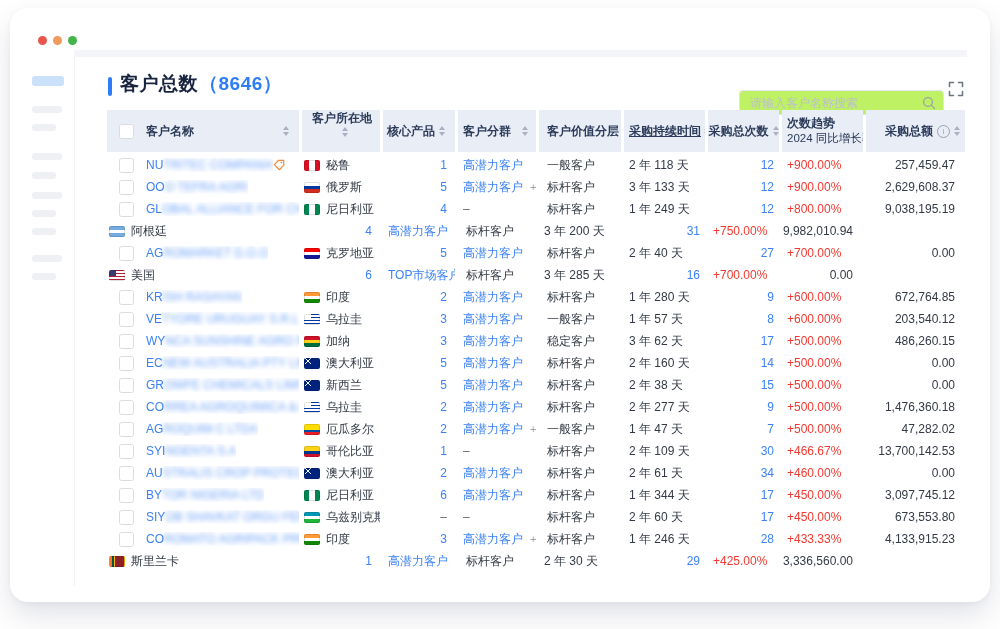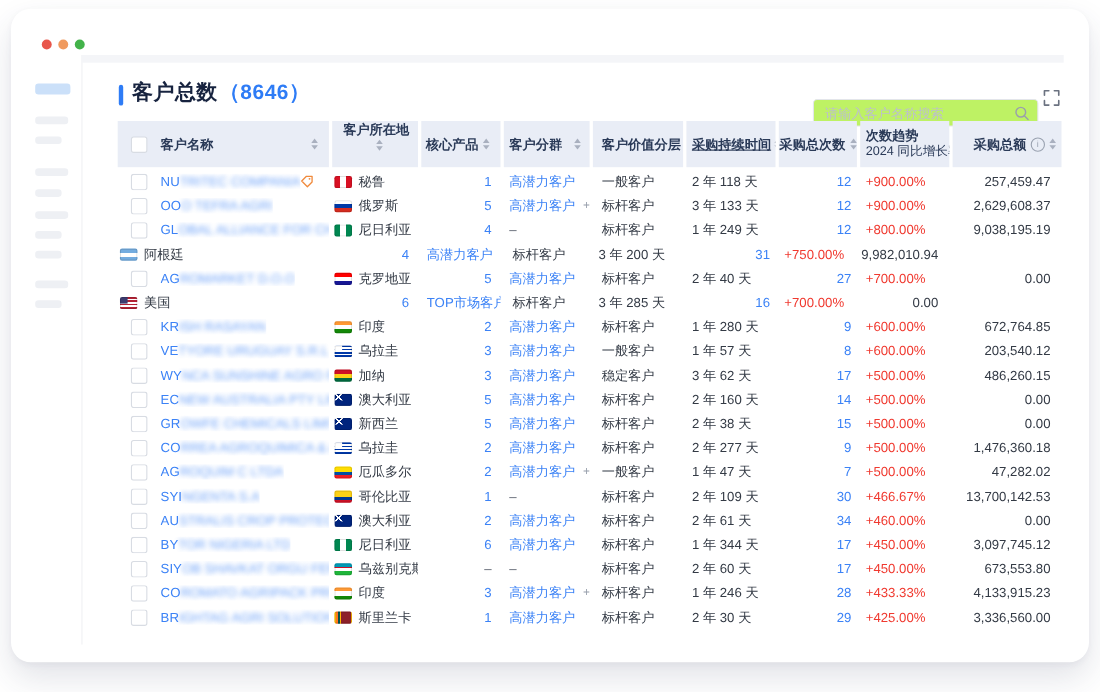--- a/index.html
+++ b/index.html
@@ -769,25 +769,20 @@
             <span class="lnk f-purchases">28</span>
           </div>
     <div class="td c8">
             <span class="red f-growth">+433.33%</span>
           </div>
     <div class="td c9">
             <span class="f-amount">4,133,915.23</span>
           </div>
   </div>
         <div class="grid tr">
-    <div class="td c1">
-      <span class="cb"></span>
-      <span class="nm"><span class="f-prefix">BR</span><span class="blurred f-masked">IGHTAG AGRI SOLUTIONS PVT </span></span>
-
-    </div>
     <div class="td c2">
       <span class="flag" style="background: linear-gradient(90deg, rgb(255, 183, 0) 0px, rgb(255, 183, 0) 8%, rgb(255, 116, 32) 8%, rgb(255, 116, 32) 20%, rgb(0, 83, 78) 20%, rgb(0, 83, 78) 32%, rgb(255, 183, 0) 32%, rgb(255, 183, 0) 38%, rgb(141, 32, 41) 38%, rgb(141, 32, 41) 92%, rgb(255, 183, 0) 92%, rgb(255, 183, 0) 100%);"></span>
       <span class="f-country">斯里兰卡</span>
     </div>
     <div class="td c3">
             <span class="lnk f-products">1</span>
           </div>
     <div class="td c4">
       <span class="lnk f-segment">高潜力客户</span>
 

